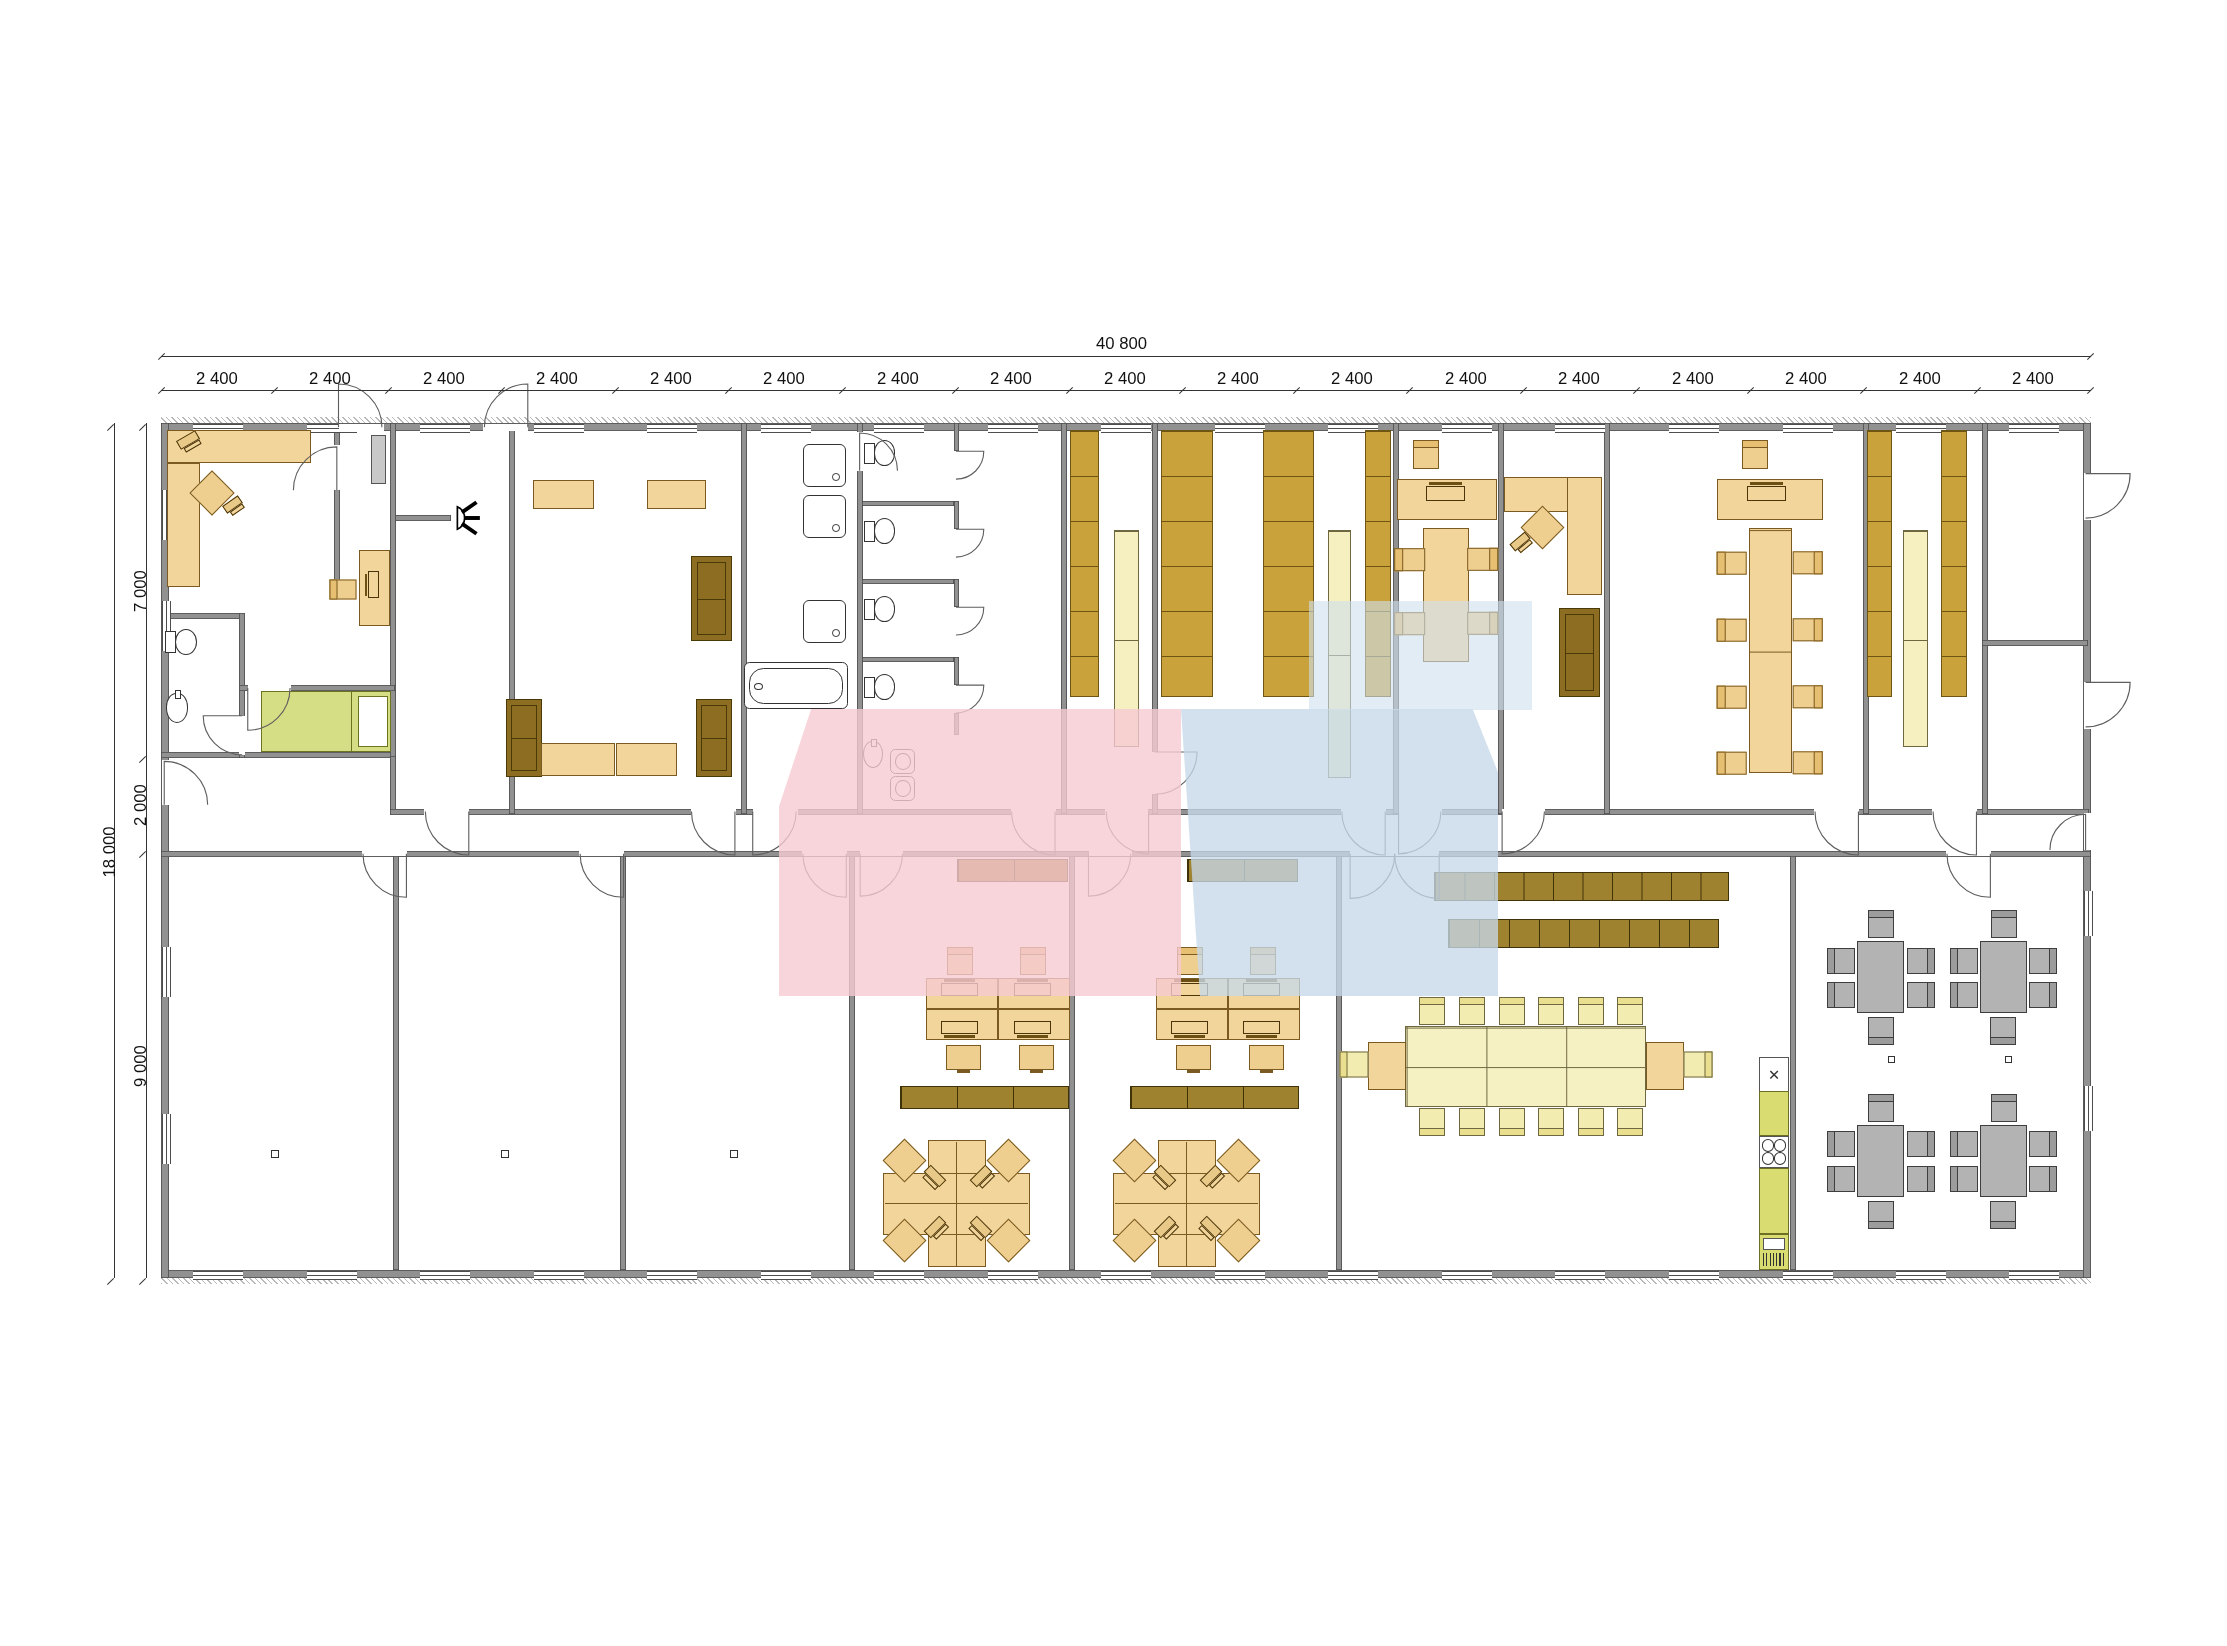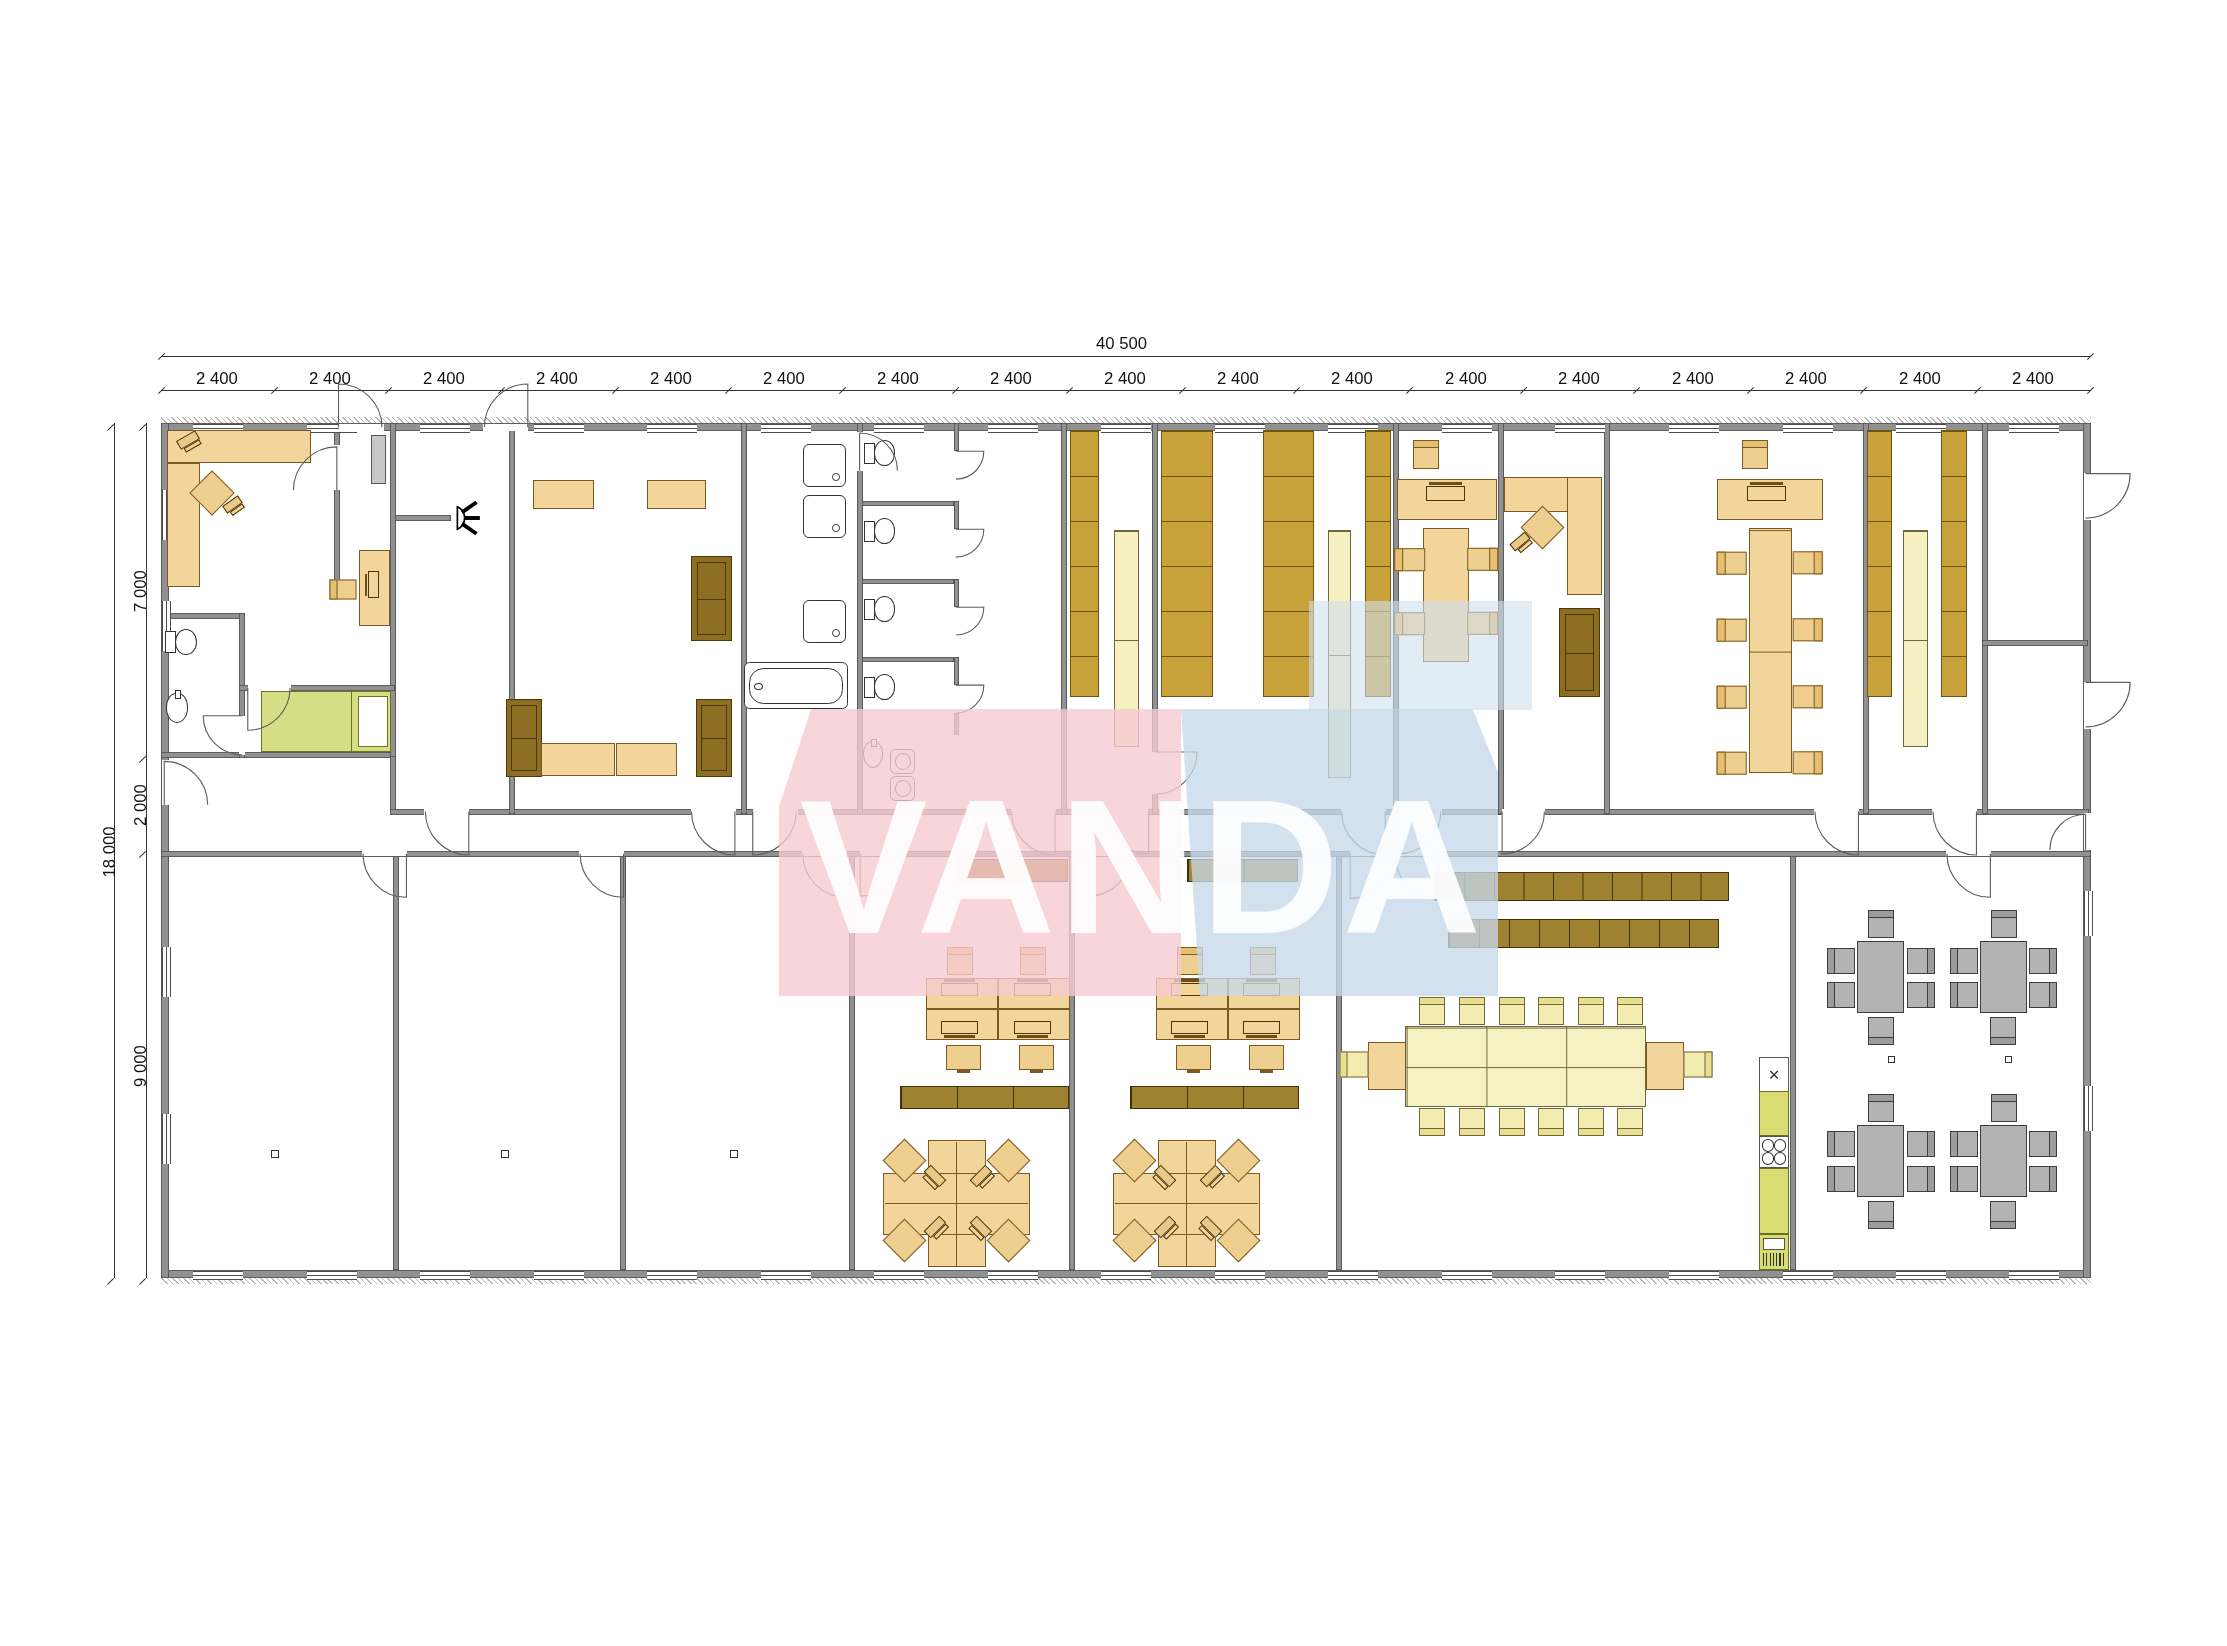--- a/index.html
+++ b/index.html
@@ -411,21 +411,21 @@
       <path d="M295,1445 L295.0,1367.0 A78,78 0 0 1 373.0,1445.0" fill="none" stroke="#5e5e5e" stroke-width="2"></path>
       <path d="M1717,810 L1767.0,810.0 A50,50 0 0 1 1717.0,860.0" fill="none" stroke="#5e5e5e" stroke-width="2"></path>
       <path d="M1717,950 L1767.0,950.0 A50,50 0 0 1 1717.0,1000.0" fill="none" stroke="#5e5e5e" stroke-width="2"></path>
       <path d="M1717,1090 L1767.0,1090.0 A50,50 0 0 1 1717.0,1140.0" fill="none" stroke="#5e5e5e" stroke-width="2"></path>
       <path d="M1717,1230 L1767.0,1230.0 A50,50 0 0 1 1717.0,1280.0" fill="none" stroke="#5e5e5e" stroke-width="2"></path>
     </svg>
   <div id="dims-top">
       <div class="dimline" style="left: 161px; top: 356px; width: 1930px; height: 1.1px;"></div>
       <div class="tick" style="left: 161px; top: 352px;"></div>
       <div class="tick" style="left: 2090px; top: 352px;"></div>
-      <div class="dimtext" style="left: 1096px; top: 334px;">40 500</div>
+      <div class="dimtext" style="left: 1096px; top: 334px;">40 800</div>
       <div class="dimline" style="left: 161px; top: 390px; width: 1930px; height: 1.1px;"></div>
       <div class="tick" style="left: 161px; top: 386px;"></div>
       <div class="tick" style="left: 274px; top: 386px;"></div>
       <div class="tick" style="left: 388px; top: 386px;"></div>
       <div class="tick" style="left: 501px; top: 386px;"></div>
       <div class="tick" style="left: 615px; top: 386px;"></div>
       <div class="tick" style="left: 728px; top: 386px;"></div>
       <div class="tick" style="left: 842px; top: 386px;"></div>
       <div class="tick" style="left: 955px; top: 386px;"></div>
       <div class="tick" style="left: 1069px; top: 386px;"></div>
@@ -466,15 +466,14 @@
       <div class="tick" style="left: 142px; top: 755px;"></div>
       <div class="dimtext v" style="left: 120px; top: 581px;">7 000</div>
       <div class="tick" style="left: 142px; top: 850px;"></div>
       <div class="dimtext v" style="left: 120px; top: 795px;">2 000</div>
       <div class="tick" style="left: 142px; top: 1277px;"></div>
       <div class="dimtext v" style="left: 120px; top: 1056px;">9 000</div>
     </div>
   <div id="wm-pink"></div>
   <div id="wm-blue"></div>
   <div id="wm-blue2"></div>
-  <div id="wm-text">VANDA</div>
 </div>
 
 
 </body></html>

